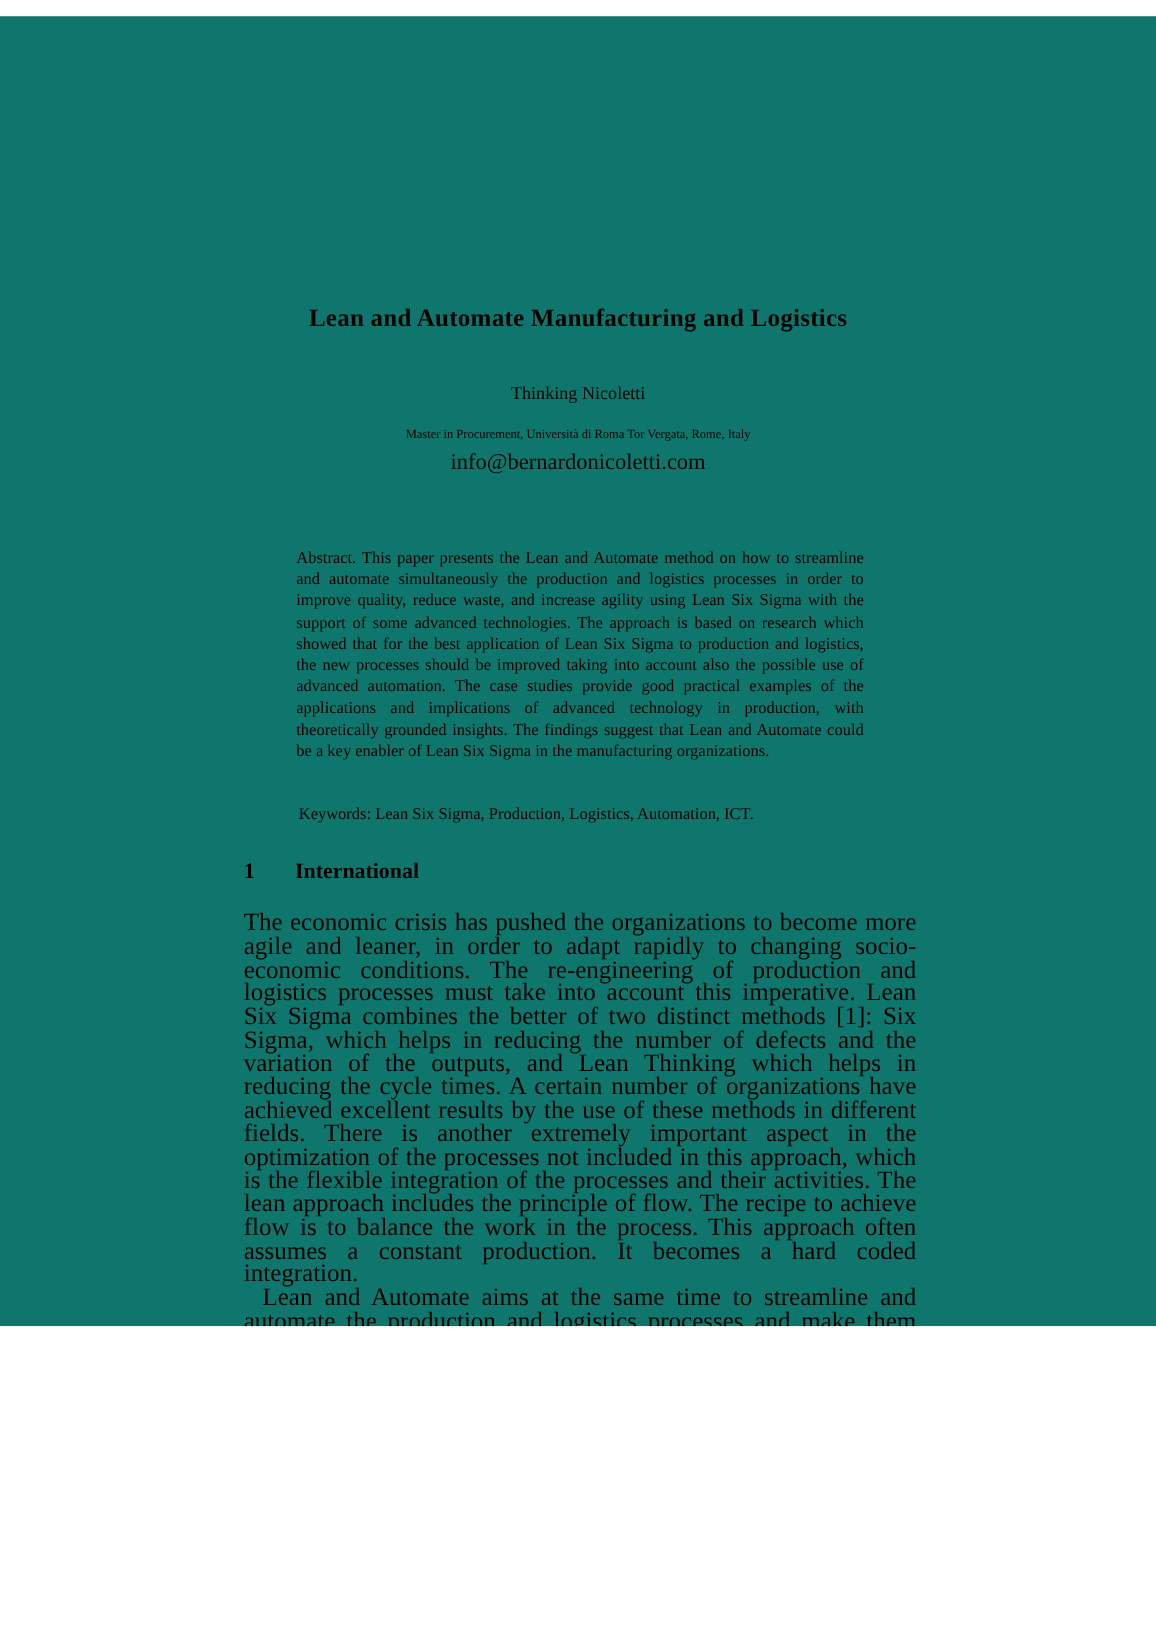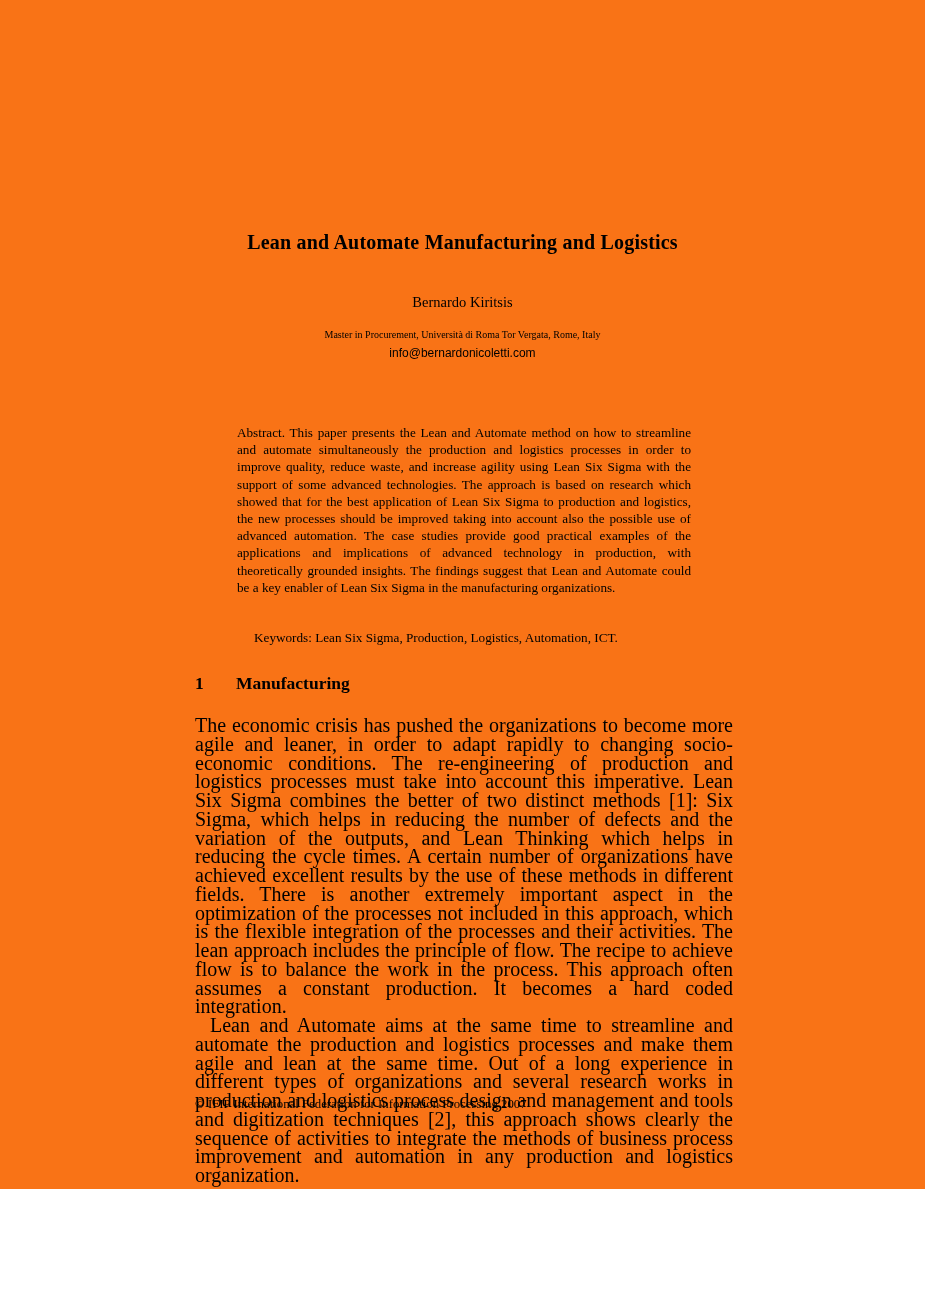--- a/index.html
+++ b/index.html
@@ -3,25 +3,26 @@
 <meta charset="utf-8">
 <style>
   html, body {
     margin: 0;
     padding: 0;
     background: #ffffff;
   }
   .page {
     position: relative;
     width: 925px;
-    height: 1189px;
-    background: #f97316;
+    height: 1048px;
+    background: #0f766e;
     color: #000000;
     font-family: "Liberation Serif", serif;
     overflow: hidden;
+    margin-top: 13px;
   }
   .paper-title {
     position: absolute;
     top: 231px;
     left: 0;
     width: 100%;
     text-align: center;
     font-size: 20px;
     font-weight: bold;
     letter-spacing: 0.2px;
@@ -41,36 +42,36 @@
     width: 100%;
     text-align: center;
     font-size: 10px;
   }
   .email {
     position: absolute;
     top: 346px;
     left: 0;
     width: 100%;
     text-align: center;
-    font-family: Liberation Sans, sans-serif;
-    font-size: 12px;
+    font-family: Liberation Serif, serif;
+    font-size: 18px;
   }
   .abstract-block {
     position: absolute;
     top: 424px;
     left: 237px;
     width: 454px;
     font-size: 13.2px;
     line-height: 17.2px;
     text-align: justify;
   }
   .keywords-block {
     position: absolute;
     top: 629px;
-    left: 254px;
+    left: 239px;
     width: 454px;
     font-size: 13.2px;
     line-height: 17.2px;
   }
   .bold { font-weight: normal; }
   .section-heading {
     position: absolute;
     top: 673px;
     left: 195px;
     width: 538px;
@@ -106,36 +107,36 @@
     margin-right: -1px;
   }
 </style>
 </head>
 <body>
 
 <div class="page">
 
   <div class="paper-title">Lean and Automate Manufacturing and Logistics</div>
 
-  <div class="author">Bernardo Kiritsis</div>
+  <div class="author">Thinking Nicoletti</div>
 
   <div class="affiliation">Master in Procurement, Università di Roma Tor Vergata, Rome, Italy</div>
 
   <div class="email">info@bernardonicoletti.com</div>
 
   <div class="abstract-block">
     <span class="bold">Abstract.</span><span> This paper presents the Lean and Automate method on how to streamline and automate simultaneously the production and logistics processes in order to improve quality, reduce waste, and increase agility using Lean Six Sigma with the support of some advanced technologies. The approach is based on research which showed that for the best application of Lean Six Sigma to production and logistics, the new processes should be improved taking into account also the possible use of advanced automation. The case studies provide good practical examples of the applications and implications of advanced technology in production, with theoretically grounded insights. The findings suggest that Lean and Automate could be a key enabler of Lean Six Sigma in the manufacturing organizations.</span>
   </div>
 
   <div class="keywords-block">
     <span class="bold">Keywords:</span><span> Lean Six Sigma, Production, Logistics, Automation, ICT.</span>
   </div>
 
   <div class="section-heading">
-    <span class="section-number">1</span><span>Manufacturing</span>
+    <span class="section-number">1</span><span>International</span>
   </div>
 
   <div class="body-text">
     <p>The economic crisis has pushed the organizations to become more agile and leaner, in order to adapt rapidly to changing socio-economic conditions. The re-engineering of production and logistics processes must take into account this imperative. Lean Six Sigma combines the better of two distinct methods [1]: Six Sigma, which helps in reducing the number of defects and the variation of the outputs, and Lean Thinking which helps in reducing the cycle times. A certain number of organizations have achieved excellent results by the use of these methods in different fields. There is another extremely important aspect in the optimization of the processes not included in this approach, which is the flexible integration of the processes and their activities. The lean approach includes the principle of flow. The recipe to achieve flow is to balance the work in the process. This approach often assumes a constant production. It becomes a hard coded integration.</p>
     <p class="indent">Lean and Automate aims at the same time to streamline and automate the production and logistics processes and make them agile and lean at the same time. Out of a long experience in different types of organizations and several research works in production and logistics process design and management and tools and digitization techniques [2], this approach shows clearly the sequence of activities to integrate the methods of business process improvement and automation in any production and logistics organization.</p>
   </div>
 
   <div class="footer">
     <div>© IFIP International Federation for Information Processing 2007</div>
   </div>

